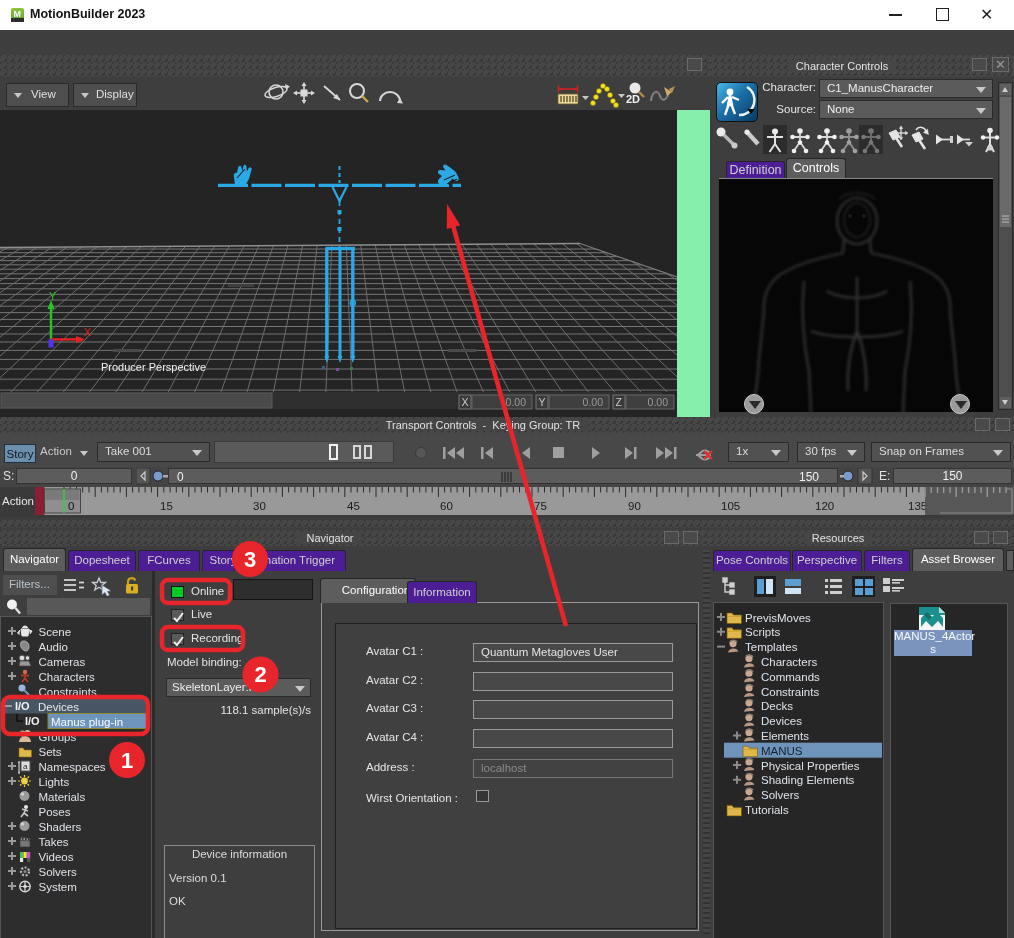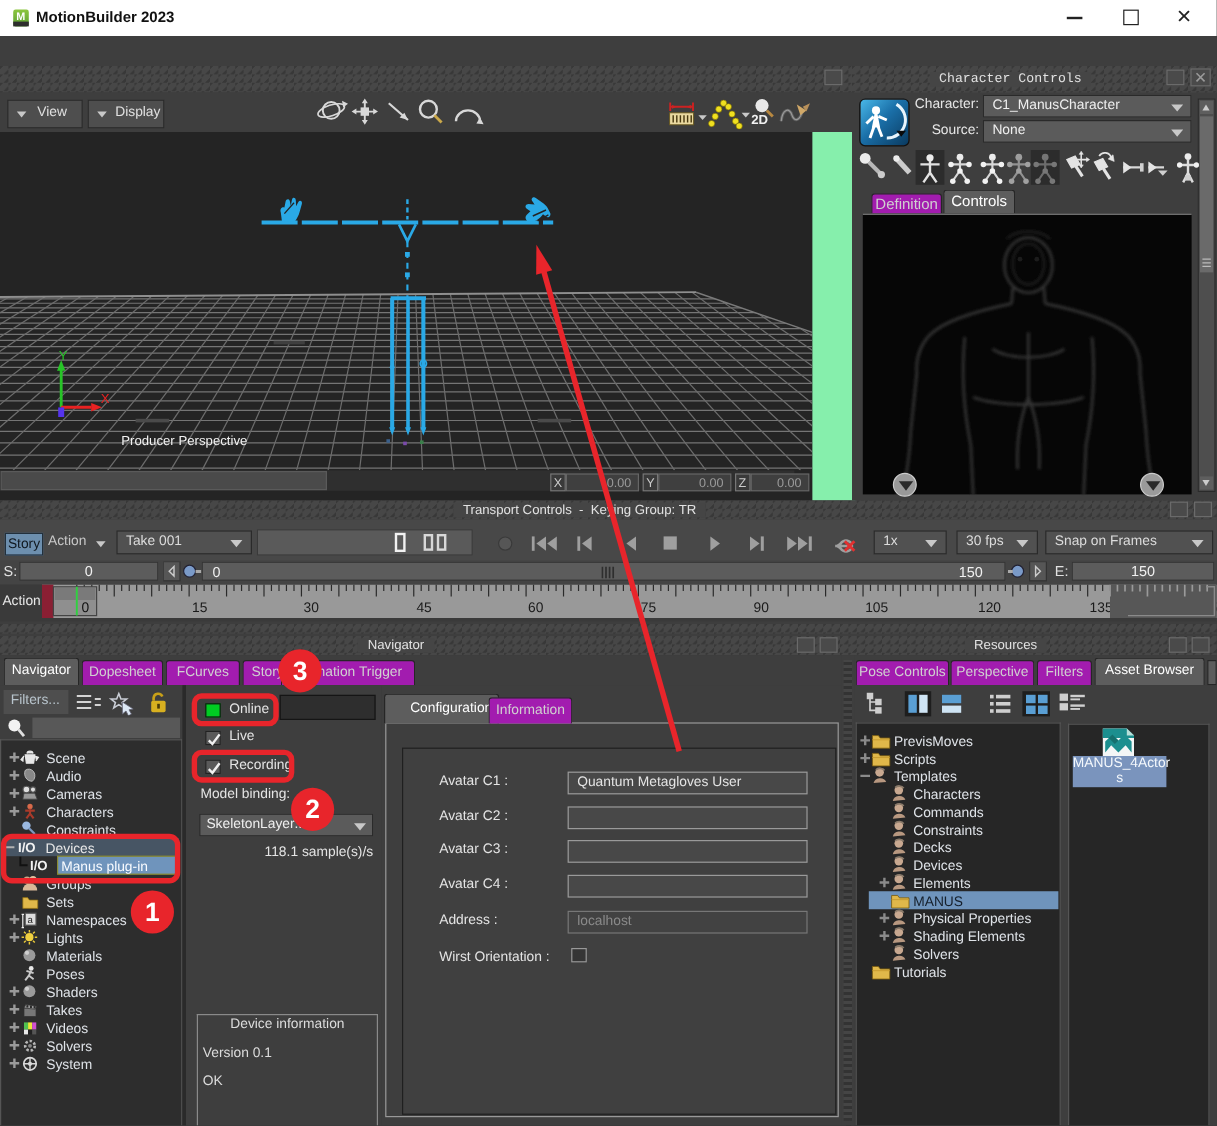--- a/index.html
+++ b/index.html
@@ -3,21 +3,21 @@
 <meta charset="utf-8">
 <style>
 * { margin:0; padding:0; box-sizing:border-box; }
 html,body { width:1014px; height:938px; overflow:hidden; background:#3e3e3e;
   font-family:"Liberation Sans", sans-serif; }
 .abs { position:absolute; }
 #page { position:relative; width:1014px; height:938px; }
 .dots { background-image:repeating-linear-gradient(135deg, #383838 0 2px, #474747 2px 4px, #474747 4px 7px); background-size:7px 7px; }
 .hdrtxt { font-size:11px; color:#e2e2e2; }
 .paneicon { position:absolute; width:15px; height:13px; background:#4a4a4a; border:1px solid #6a6a6a; }
-.tab { position:absolute; font-size:11.5px; color:#d0d0d0; background:#a21caf; border:1px solid #262626; border-bottom:none; border-radius:3px 3px 0 0; text-align:center; }
+.tab { position:absolute; font-size:11.5px; color:#d0d0d0; background:#4c1d95; border:1px solid #262626; border-bottom:none; border-radius:3px 3px 0 0; text-align:center; }
 .tab.active { background:#5d5d5d; color:#ffffff; }
 .fld { position:absolute; background:#474747; border:1px solid #8a8a8a; color:#e4e4e4; font-size:11.5px; }
 .ddarrow { position:absolute; width:0; height:0; border-left:5px solid transparent; border-right:5px solid transparent; border-top:6px solid #c8c8c8; }
 </style>
 </head>
 <body>
 <div id="page">
 
 <div class="abs" style="left:0;top:0;width:1014px;height:30px;background:#ffffff;">
   <div class="abs" style="left:11px;top:8px;width:13px;height:14px;background:linear-gradient(180deg,#8cc63f,#5a9e33);border-radius:2px;">
@@ -271,21 +271,21 @@
         <path d="M16.5 228 L27 232 L16.5 236.5 L6 232 Z" fill="#fafafa"></path>
         <path d="M16.5 236.5 L16.5 249 L6 244 L6 232 Z" fill="#c8c8c8"></path>
         <path d="M16.5 258 L24 261 L24 269 L16.5 272.5 L9 269 L9 261 Z" fill="#b8b8b8"></path>
         <path d="M16.5 258 L24 261 L16.5 264.5 L9 261 Z" fill="#d8d8d8"></path>
       </svg></div>
 
 <div class="abs" style="left:0;top:283px;width:677px;height:0;"></div>
 
 <div class="abs" style="left:710px;top:55px;width:304px;height:362px;background:#3e3e3e;" id="ccpanel">
       <div class="abs dots" style="left:0;top:0;width:304px;height:22px;"></div>
-<div class="abs" style="left:0;top:5px;width:264px;text-align:center;font-size:11px;color:#e2e2e2;font-family:Liberation Mono, monospace;"><span style="background:#454545;padding:0 8px;">Character Controls</span></div>
+<div class="abs" style="left:0;top:5px;width:264px;text-align:center;font-size:11px;color:#e2e2e2;"><span style="background:#454545;padding:0 8px;">Character Controls</span></div>
 <div class="paneicon" style="left:262px;top:3px;"></div>
 <div class="abs" style="left:282px;top:2px;width:17px;height:15px;background:#4a4a4a;border:1px solid #6a6a6a;color:#9a9a9a;font-size:13px;line-height:14px;text-align:center;">✕</div>
 <div class="abs" style="left:6px;top:27px;width:42px;height:40px;border-radius:5px;background:linear-gradient(135deg,#49b8e8 0%,#1a6fa8 45%,#0a3a60 100%);border:1px solid #111;">
 <svg width="40" height="38" viewBox="0 0 40 38">
 <path d="M30 4 a 15 15 0 0 1 -8 28" fill="none" stroke="#e8f4fc" stroke-width="2.5"></path>
 <circle cx="13" cy="9" r="3.4" fill="#ffffff"></circle>
 <path d="M13 12 L11 22 L15 22 Z M11 14 L5 20 M15 14 L22 17 M11.5 22 L8 32 M14.5 22 L18 31" stroke="#ffffff" stroke-width="2.4" fill="#fff"></path>
 <path d="M30 26 L38 26 L34 31 Z" fill="#0a0a0a"></path>
 </svg></div>
 <div class="abs" style="left:40px;top:26px;width:66px;text-align:right;font-size:11.5px;color:#e6e6e6;">Character:</div>

